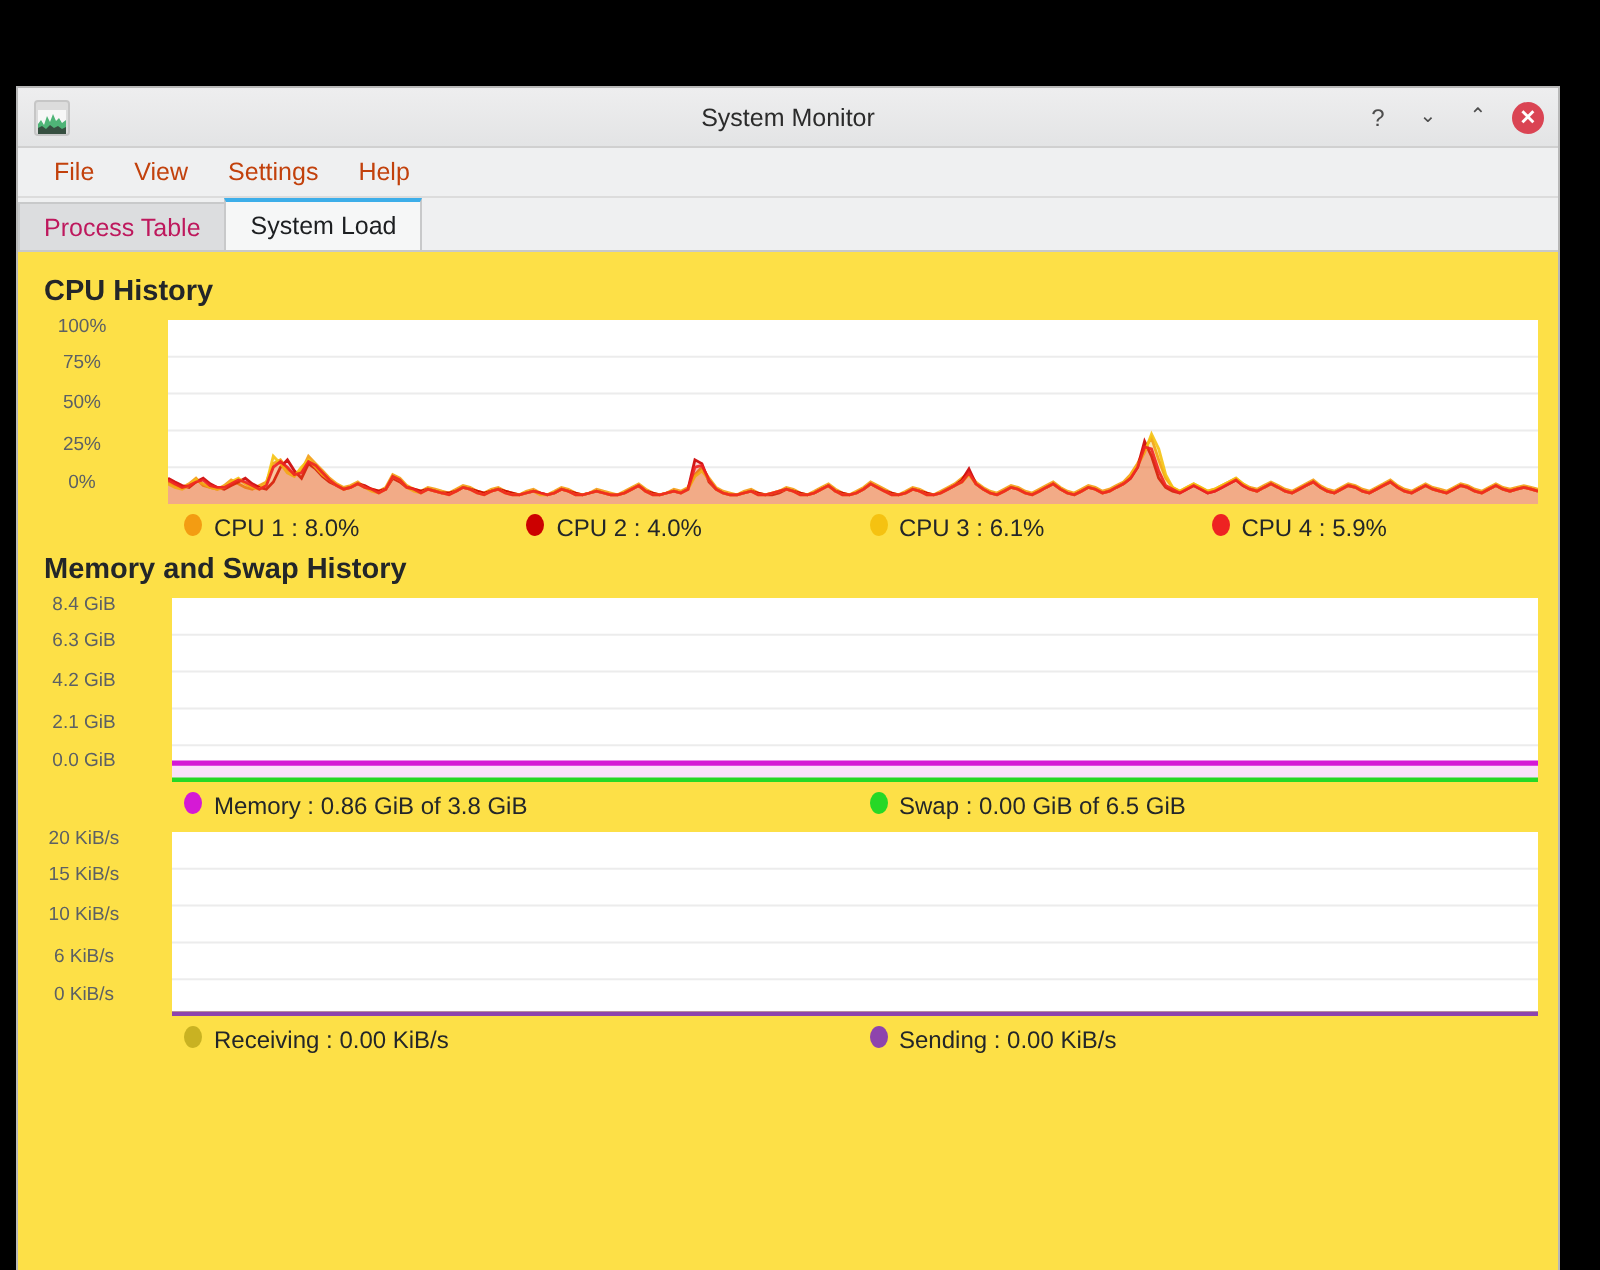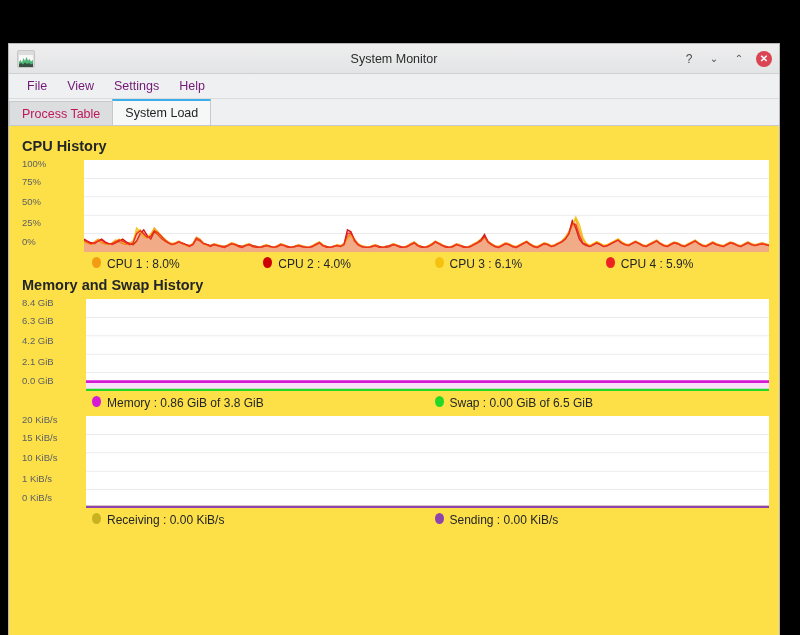--- a/index.html
+++ b/index.html
@@ -62,21 +62,21 @@
   }
   
   #menubar {
     height: 25px; flex: 0 0 25px;
     background: #eff0f1;
     display: flex; align-items: center;
     padding-left: 8px;
     border-bottom: 1px solid #dcdcdc;
   }
   .menu-item {
-    font-size: 12.5px; color: #701a75;
+    font-size: 12.5px; color: #c2410c;
     padding: 3px 10px; cursor: default;
   }
   
   #tabbar {
     height: 27px; flex: 0 0 27px;
     background: #eff0f1;
     display: flex; align-items: flex-end;
     border-bottom: 1px solid #c8c9ca;
     padding-left: 0px;
   }
@@ -108,21 +108,21 @@
   .section-title {
     font-size: 14.5px; font-weight: bold;
     color: #232629;
     margin: 4px 0 6px 0;
   }
   .chart-row { display: flex; align-items: stretch; }
   .yaxis {
     width: 62px; flex: 0 0 62px;
     display: flex; flex-direction: column;
     justify-content: space-between;
-    align-items: flex-start;
+    align-items: center;
     padding-right: 24px;
     font-size: 9.5px; color: #5c6064;
   }
   .yaxis.wide { width: 64px; flex: 0 0 64px; }
   .ytick { line-height: 1; transform: translateY(-4px); }
   .ytick:first-child { transform: translateY(-1px); }
   .ytick:last-child { transform: translateY(-6px); }
   .plot {
     flex: 1 1 auto;
     position: relative;
@@ -277,21 +277,21 @@
         </div>
       </div>
     </div>
 
     <div class="section">
       <div class="chart-row">
         <div class="yaxis wide">
           <div class="ytick">20 KiB/s</div>
           <div class="ytick">15 KiB/s</div>
           <div class="ytick">10 KiB/s</div>
-          <div class="ytick">1 KiB/s</div>
+          <div class="ytick">6 KiB/s</div>
           <div class="ytick">0 KiB/s</div>
         </div>
         <div class="plot" style="height:92px;">
           <svg id="net-svg" viewBox="0 0 670 92" preserveAspectRatio="none">
               <line x1="0" x2="670" y1="18.4" y2="18.4" stroke="#ececec" stroke-width="1"></line>
               <line x1="0" x2="670" y1="36.8" y2="36.8" stroke="#ececec" stroke-width="1"></line>
               <line x1="0" x2="670" y1="55.199999999999996" y2="55.199999999999996" stroke="#ececec" stroke-width="1"></line>
               <line x1="0" x2="670" y1="73.6" y2="73.6" stroke="#ececec" stroke-width="1"></line>
               <line x1="0" x2="670" y1="91" y2="91" stroke="#c9b222" stroke-width="2.4"></line>
               <line x1="0" x2="670" y1="91" y2="91" stroke="#8e44ad" stroke-width="2.4"></line>

